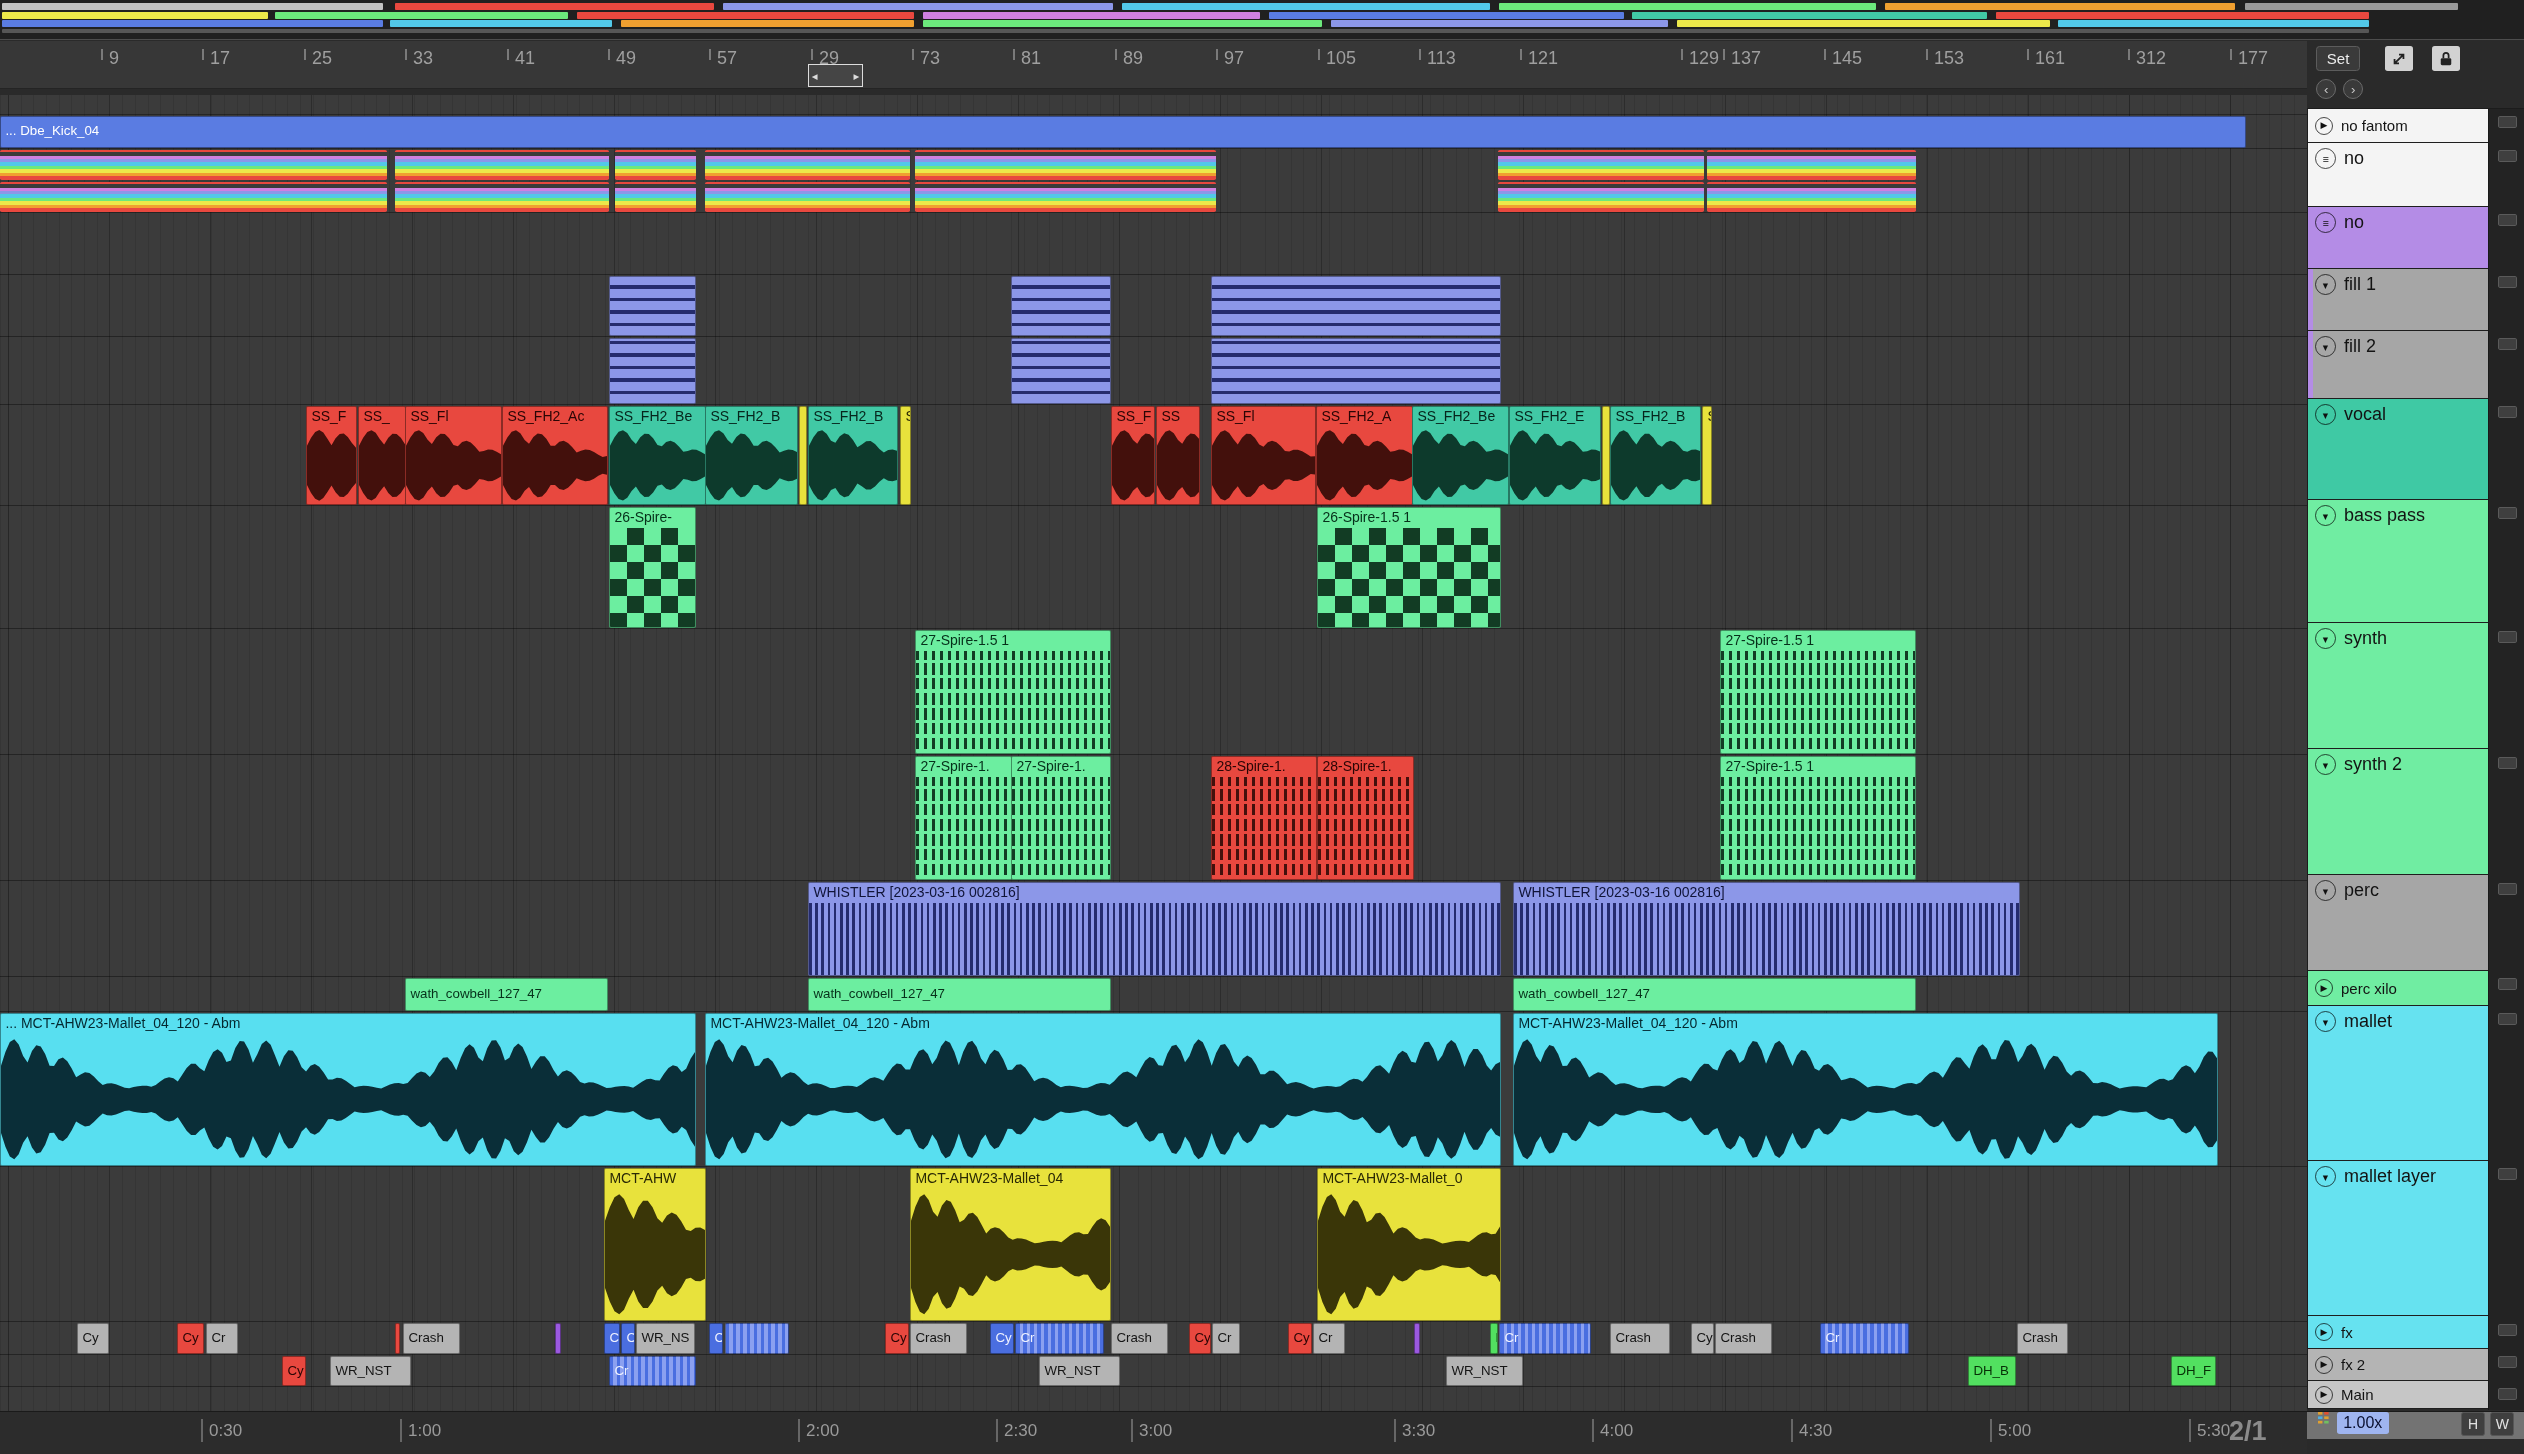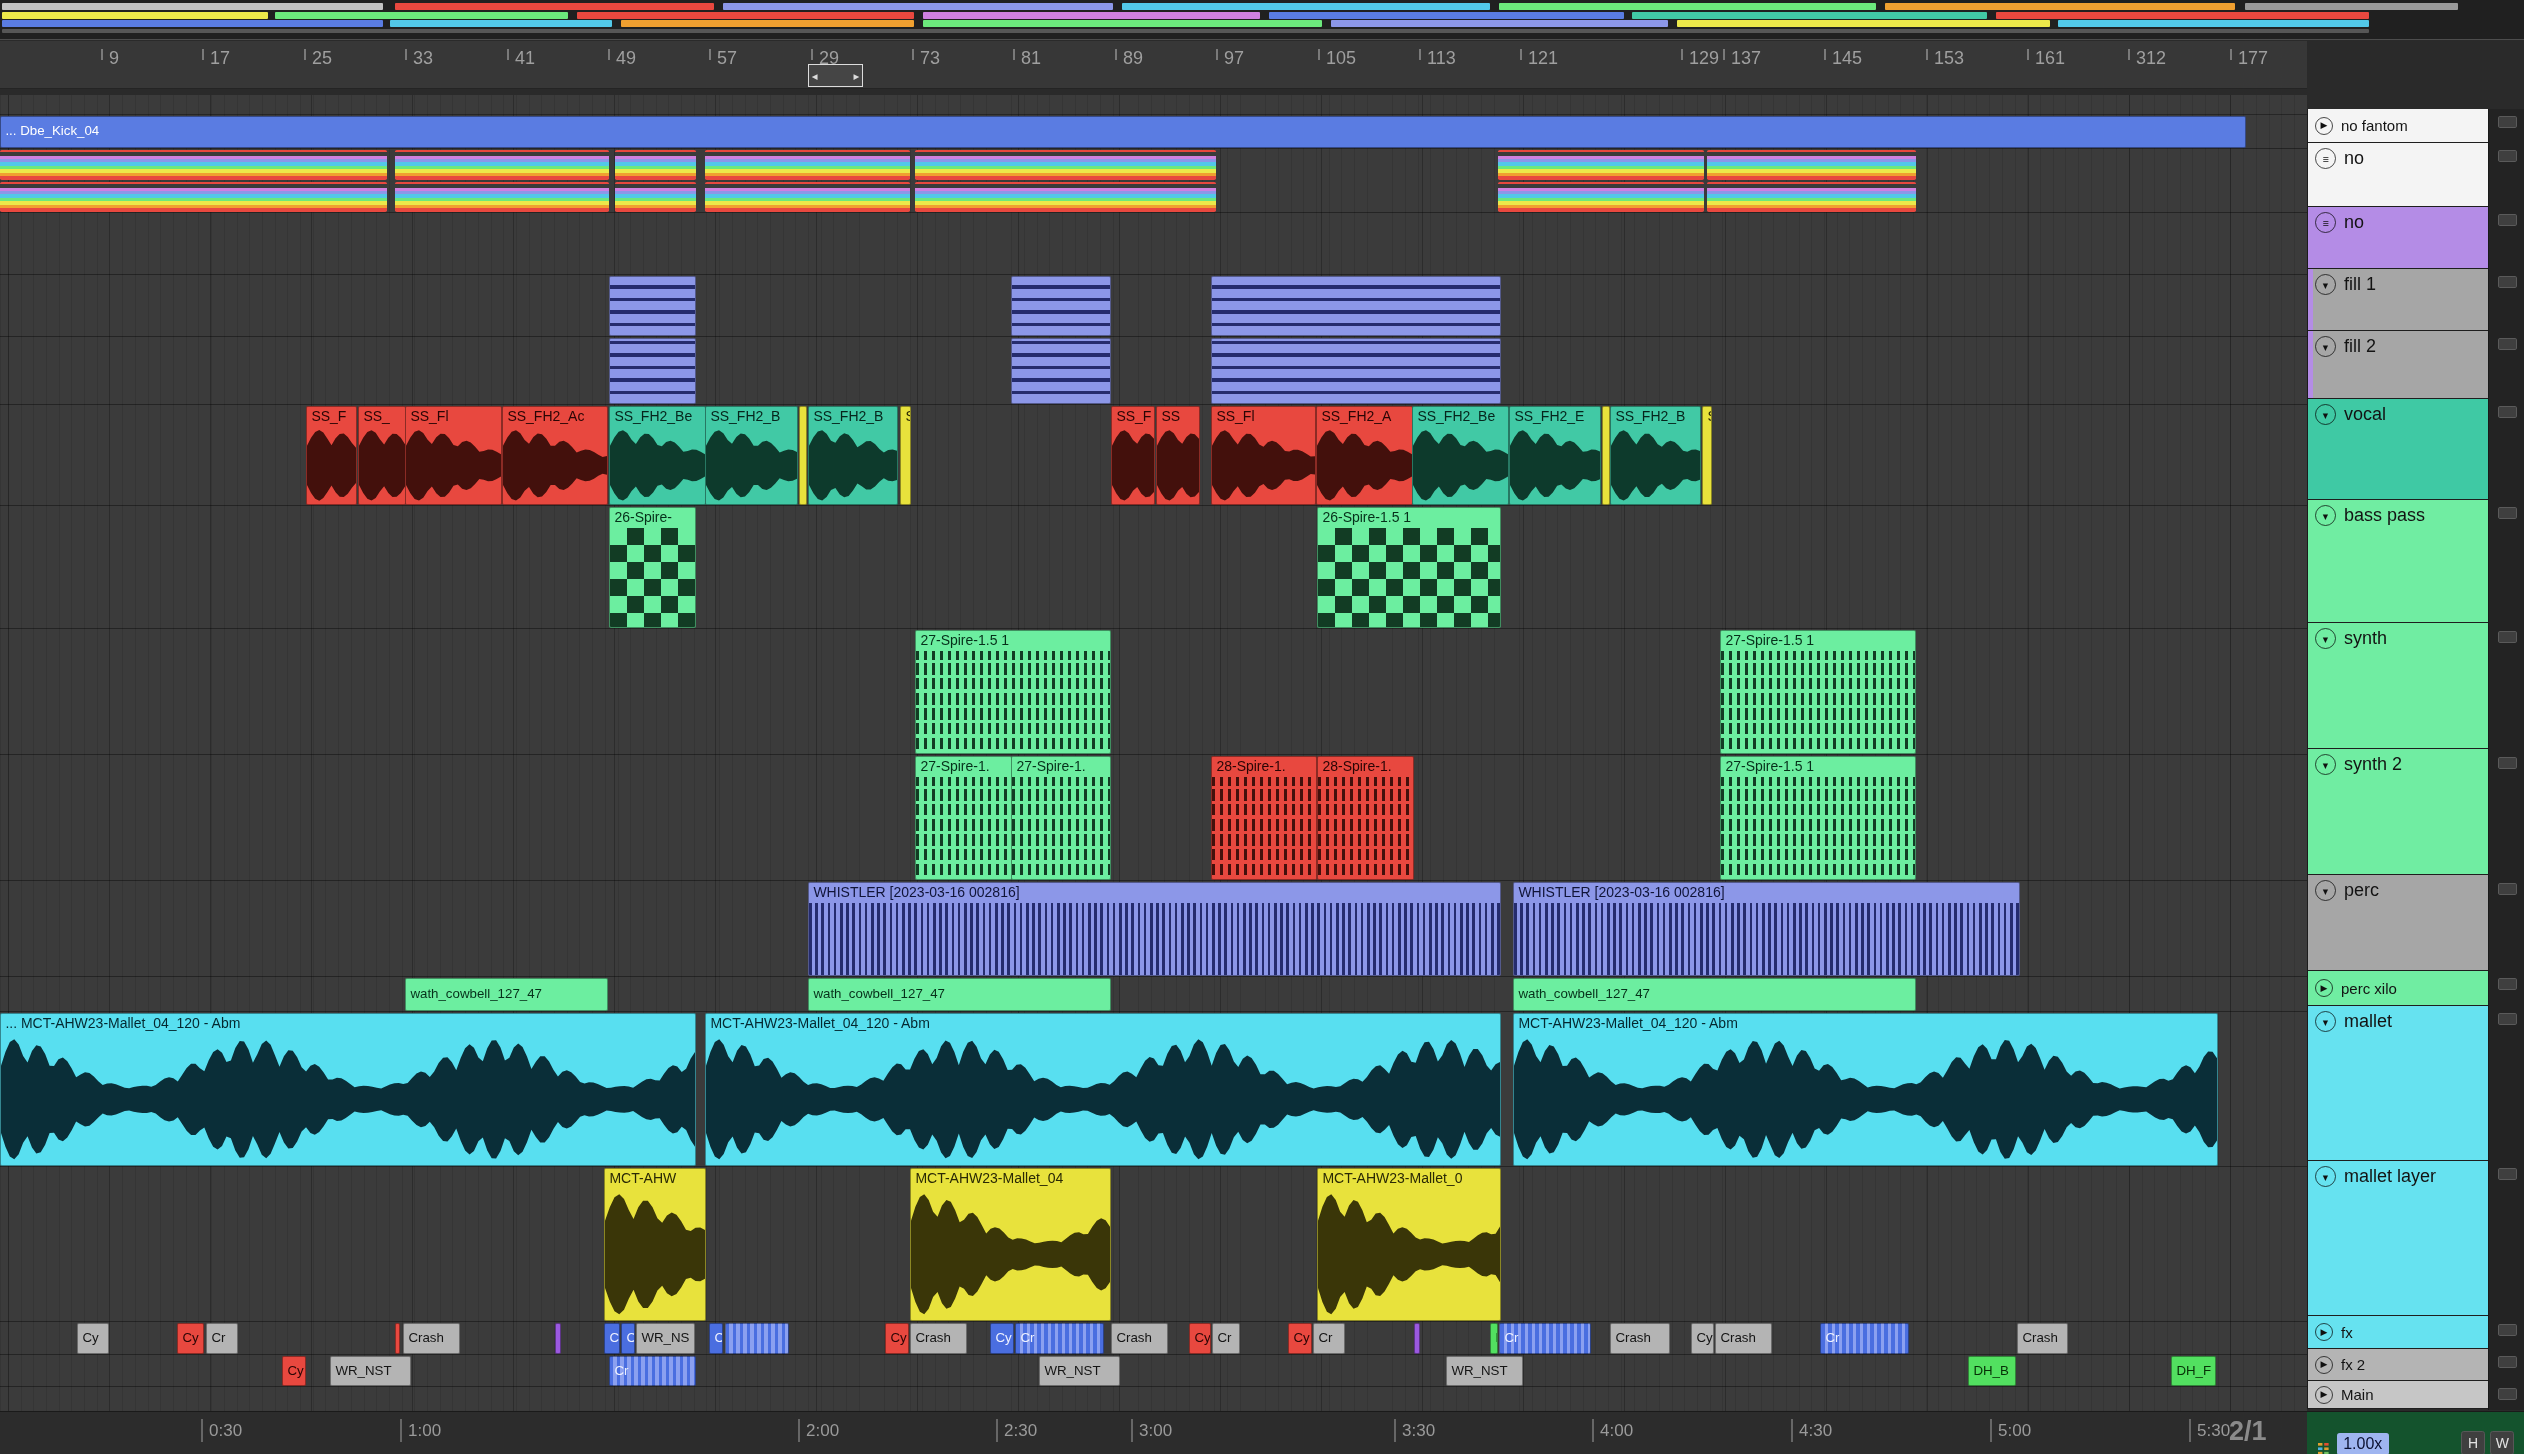--- a/index.html
+++ b/index.html
@@ -64,22 +64,22 @@
   .hdr-label{font-size:18px;color:#131313;white-space:nowrap;overflow:hidden}
   .track-header.thin .hdr-label{font-size:15px}
   #right-strip{position:absolute;left:2488px;top:109px;width:37px;height:1301px;background:#232323;border-left:0.9px solid #191919}
   .strip-sq{position:absolute;left:9px;width:18.6px;height:11.5px;background:#3f3f3f;border:0.9px solid #5a5a5a;border-radius:1.8px}
 
   
   #bottom-ruler{position:absolute;left:0;top:1411px;width:2307px;height:44px;background:#2c2c2c;border-top:0.9px solid #1a1a1a}
   .time-label{position:absolute;top:9px;color:#9a9a9a;font-size:17px}
   .time-label::before{content:"";position:absolute;left:-8px;top:-1.8px;width:1.8px;height:23px;background:#666}
   #signature{position:absolute;left:2229px;top:3.5px;font-size:27px;font-weight:bold;color:#8b8b8b}
-  #corner{position:absolute;left:2307px;top:1411px;width:218px;height:44px;background:#14532d;border-top:0.9px solid #1a1a1a;
-          display:flex;align-items:flex-end;padding:0 10.6px;gap:7px}
+  #corner{position:absolute;left:2307px;top:1411px;width:218px;height:28px;background:#737373;border-top:0.9px solid #1a1a1a;
+          display:flex;align-items:flex-start;padding:0 10.6px;gap:7px}
   #zoom-box{background:#9fb5f0;color:#0a1030;font-size:16px;padding:1.8px 6.2px;border-radius:2.7px}
   .hw-btn{width:24px;height:24px;background:#3f3f3f;border:0.9px solid #575757;border-radius:2.7px;color:#e2e2e2;
           font-size:14px;display:flex;align-items:center;justify-content:center}
   #hw-group{margin-left:auto;display:flex;gap:5.3px}
   .grid-glyph{display:inline-block}
 </style>
 </head>
 <body>
 
 <div id="app">
@@ -520,20 +520,36 @@
         <div class="clip thin" style="left: 1968px; width: 48px; --bg: #52e060; --ink: #0c3a10; --txt: #063006;">
           <div class="title" style="line-height: 27px;">DH_B</div>
         </div>
         <div class="clip thin" style="left: 2171px; width: 45px; --bg: #52e060; --ink: #0c3a10; --txt: #063006;">
           <div class="title" style="line-height: 27px;">DH_F</div>
         </div>
       </div>
       <div class="track-row" style="height: 28px;"></div>
     </div>
 
+  <div id="panel-top">
+    <button id="set-button">Set</button>
+    <div class="sq-btn" style="left:78px">
+      <svg width="16" height="16" viewBox="0 0 18 18">
+        <path d="M4 14 L14 4 M4 9 V14 H9 M14 9 V4 H9" stroke="#222" stroke-width="2" fill="none"></path>
+      </svg>
+    </div>
+    <div class="sq-btn" style="left:125px">
+      <svg width="14" height="16" viewBox="0 0 16 18">
+        <rect x="2" y="8" width="12" height="8" rx="1.5" fill="#222"></rect>
+        <path d="M5 8 V5 a3 3 0 0 1 6 0 V8" stroke="#222" stroke-width="2" fill="none"></path>
+      </svg>
+    </div>
+    <div class="round-btn" style="left:9px">‹</div>
+    <div class="round-btn" style="left:36px">›</div>
+  </div>
 
   <div id="headers">
       <div class="track-header thin" style="height: 34px; background: rgb(244, 244, 244);">
         <div class="hdr-icon">▶</div>
         <div class="hdr-label">no fantom</div>
       </div>
       <div class="track-header" style="height: 64px; background: rgb(244, 244, 244);">
         <div class="hdr-icon">≡</div>
         <div class="hdr-label">no</div>
       </div>

